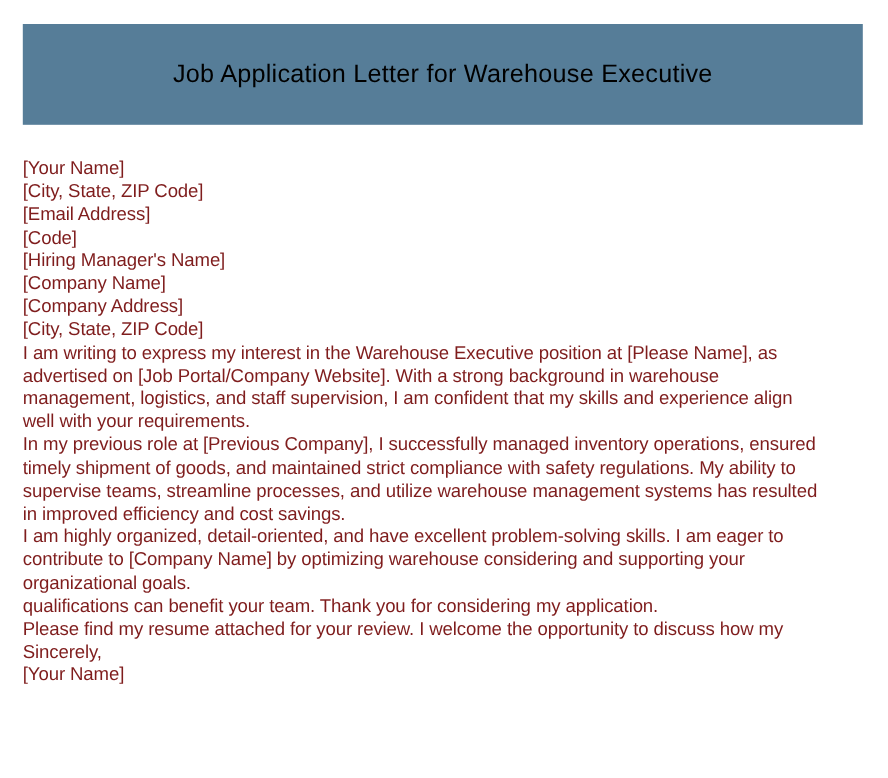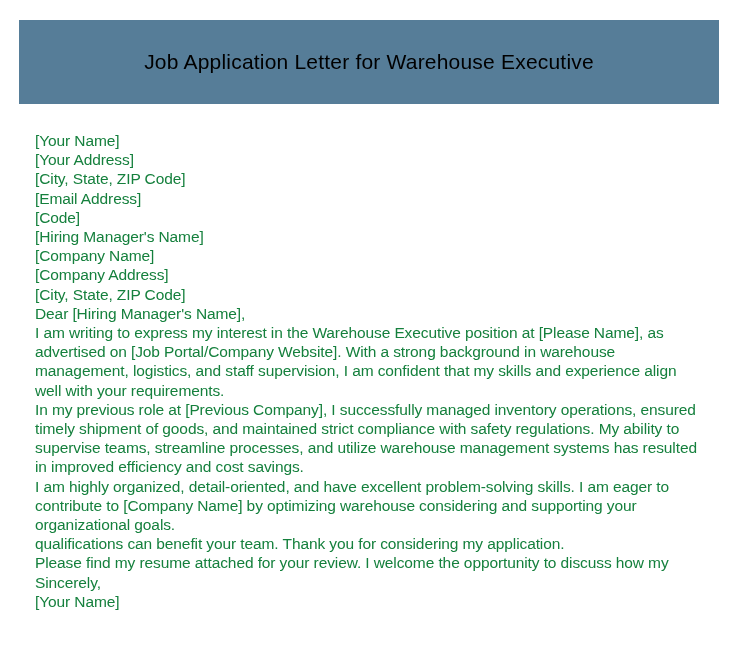--- a/index.html
+++ b/index.html
@@ -38,44 +38,41 @@
   }
   .letter {
     position: absolute;
     left: 19px;
     top: 131px;
     width: 712px;
   }
   .letter .line {
     font-size: 15.5px;
     line-height: 19.2px;
-    color: #15803d;
+    color: #7f1d1d;
     letter-spacing: -0.1px;
     white-space: nowrap;
-    margin-left: 16px;
   }
 </style>
 </head>
 <body>
 
 <div class="page" style="background: rgb(255, 255, 255);">
   <header class="banner" style="background: rgb(86, 125, 152);">
     <h1 style="color: #000000;">Job Application Letter for Warehouse Executive</h1>
   </header>
   <main class="letter" style="color: rgb(78, 78, 78);">
       <div class="line">[Your Name]</div>
-      <div class="line">[Your Address]</div>
       <div class="line">[City, State, ZIP Code]</div>
       <div class="line">[Email Address]</div>
       <div class="line">[Code]</div>
       <div class="line">[Hiring Manager's Name]</div>
       <div class="line">[Company Name]</div>
       <div class="line">[Company Address]</div>
       <div class="line">[City, State, ZIP Code]</div>
-      <div class="line">Dear [Hiring Manager's Name],</div>
       <div class="line">I am writing to express my interest in the Warehouse Executive position at [Please Name], as</div>
       <div class="line">advertised on [Job Portal/Company Website]. With a strong background in warehouse</div>
       <div class="line">management, logistics, and staff supervision, I am confident that my skills and experience align</div>
       <div class="line">well with your requirements.</div>
       <div class="line">In my previous role at [Previous Company], I successfully managed inventory operations, ensured</div>
       <div class="line">timely shipment of goods, and maintained strict compliance with safety regulations. My ability to</div>
       <div class="line">supervise teams, streamline processes, and utilize warehouse management systems has resulted</div>
       <div class="line">in improved efficiency and cost savings.</div>
       <div class="line">I am highly organized, detail-oriented, and have excellent problem-solving skills. I am eager to</div>
       <div class="line">contribute to [Company Name] by optimizing warehouse considering and supporting your</div>

